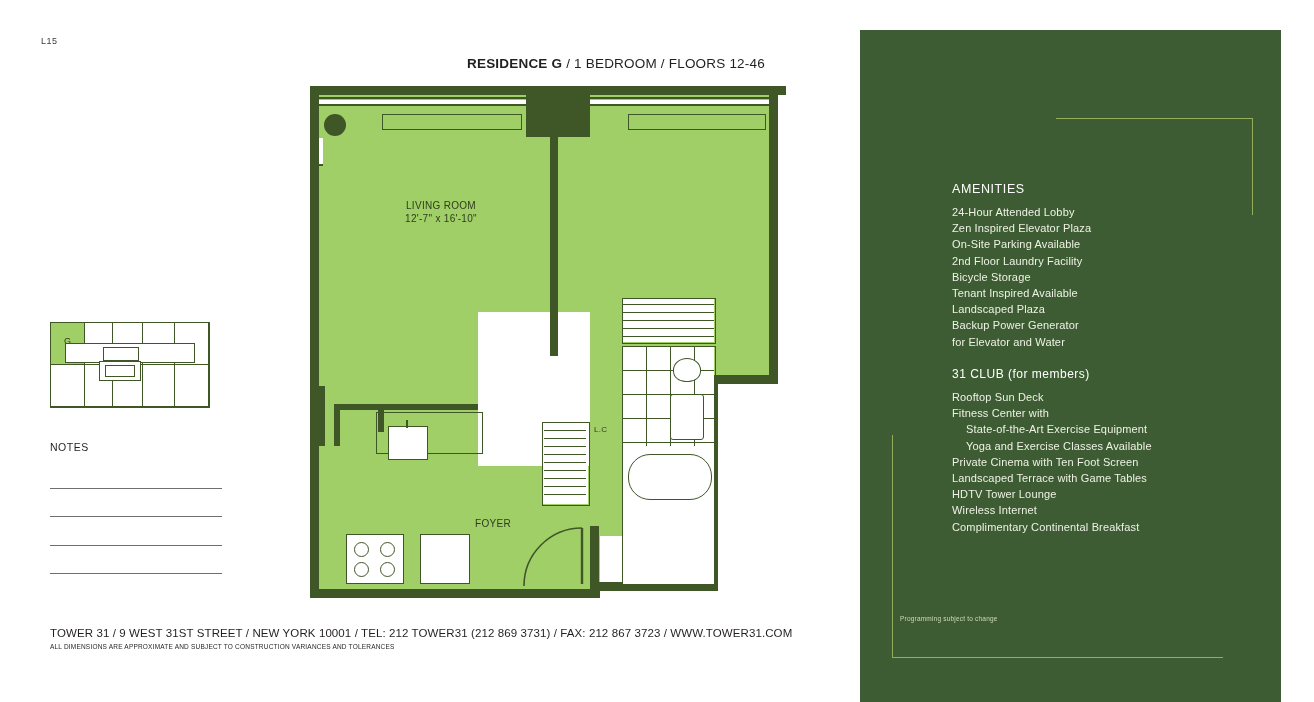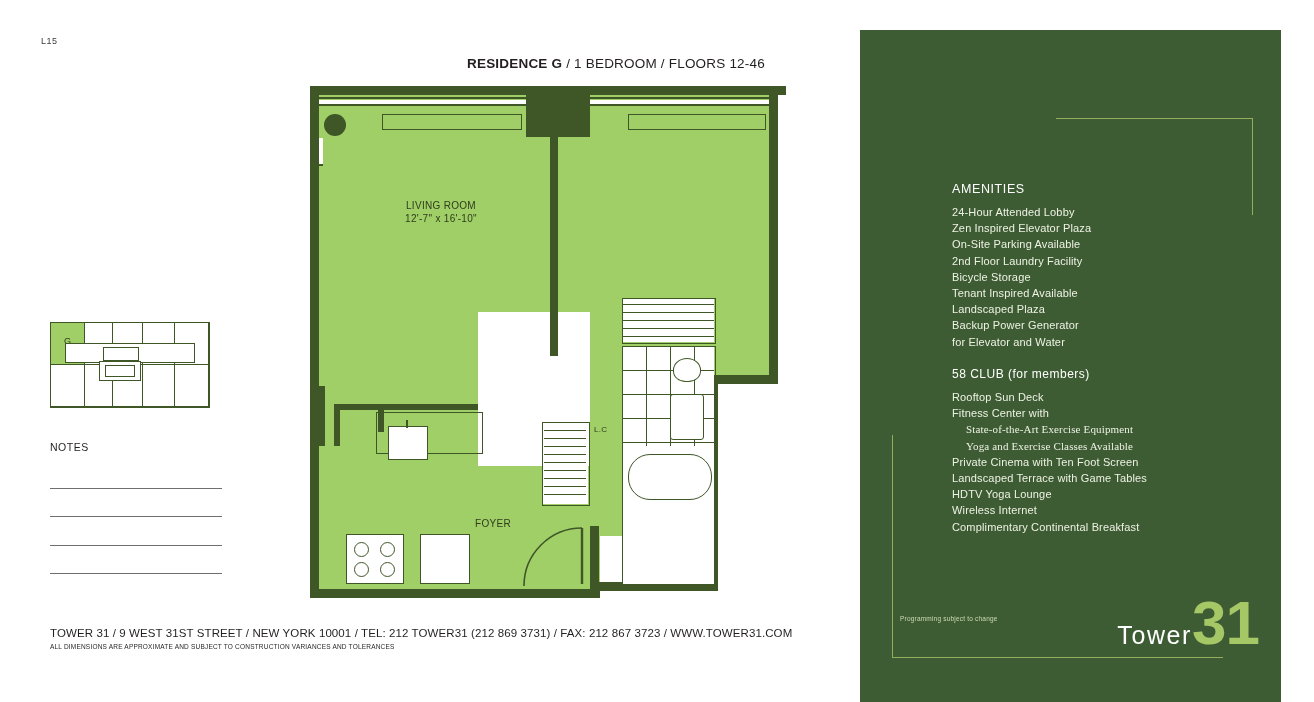--- a/index.html
+++ b/index.html
@@ -179,21 +179,21 @@
   #amenities-list { top: 174px; }
   #club-heading {
     position: absolute;
     left: 92px;
     top: 337px;
     font-size: 12px;
     letter-spacing: 0.5px;
     color: #ffffff;
   }
   #club-list { top: 359px; }
-  #club-list .indent { padding-left: 14px; font-family: Liberation Serif, serif; }
+  #club-list .indent { padding-left: 14px; }
 
   #programming-note {
     position: absolute;
     left: 40px;
     top: 585px;
     font-size: 6.5px;
     letter-spacing: 0.2px;
     color: #cdd9b4;
   }
 
@@ -364,31 +364,28 @@
       <li>Zen Inspired Elevator Plaza</li>
       <li>On-Site Parking Available</li>
       <li>2nd Floor Laundry Facility</li>
       <li>Bicycle Storage</li>
       <li>Tenant Inspired Available</li>
       <li>Landscaped Plaza</li>
       <li>Backup Power Generator</li>
       <li>for Elevator and Water</li>
     </ul>
 
-  <div id="club-heading">58 CLUB (for members)</div>
+  <div id="club-heading">31 CLUB (for members)</div>
   <ul class="panel-list" id="club-list">
       <li>Rooftop Sun Deck</li>
       <li>Fitness Center with</li>
       <li class="indent">State-of-the-Art Exercise Equipment</li>
       <li class="indent">Yoga and Exercise Classes Available</li>
       <li>Private Cinema with Ten Foot Screen</li>
       <li>Landscaped Terrace with Game Tables</li>
-      <li>HDTV Yoga Lounge</li>
+      <li>HDTV Tower Lounge</li>
       <li>Wireless Internet</li>
       <li>Complimentary Continental Breakfast</li>
     </ul>
 
   <div id="programming-note">Programming subject to change</div>
 
-  <div id="logo">
-    <span class="word">Tower</span><span class="num">31</span>
-  </div>
 </div>
 
 </body></html>

